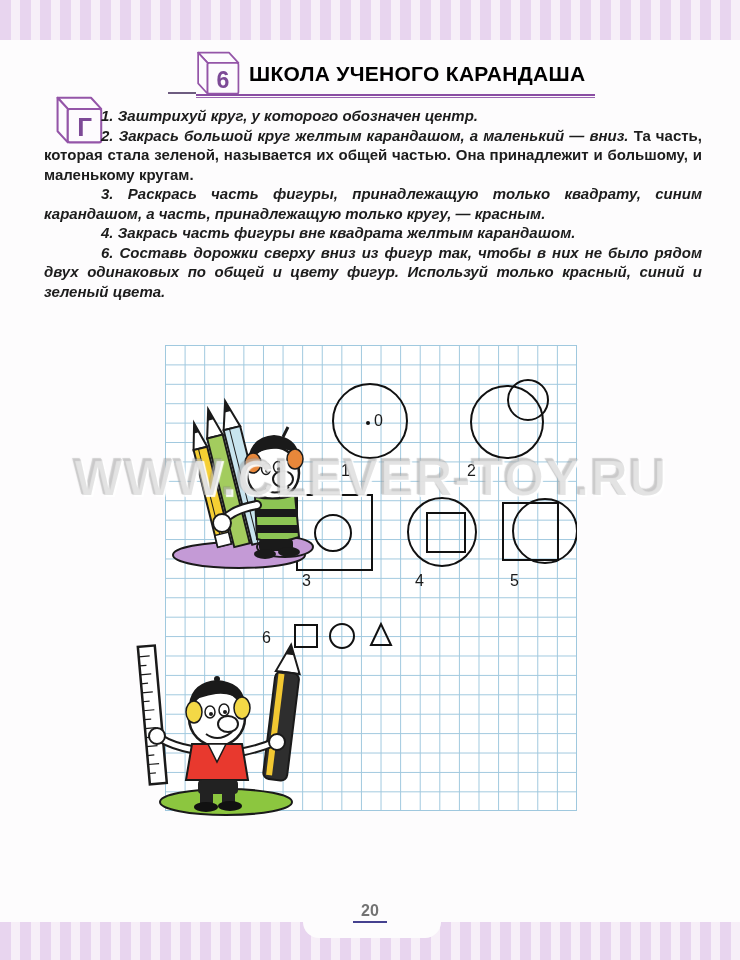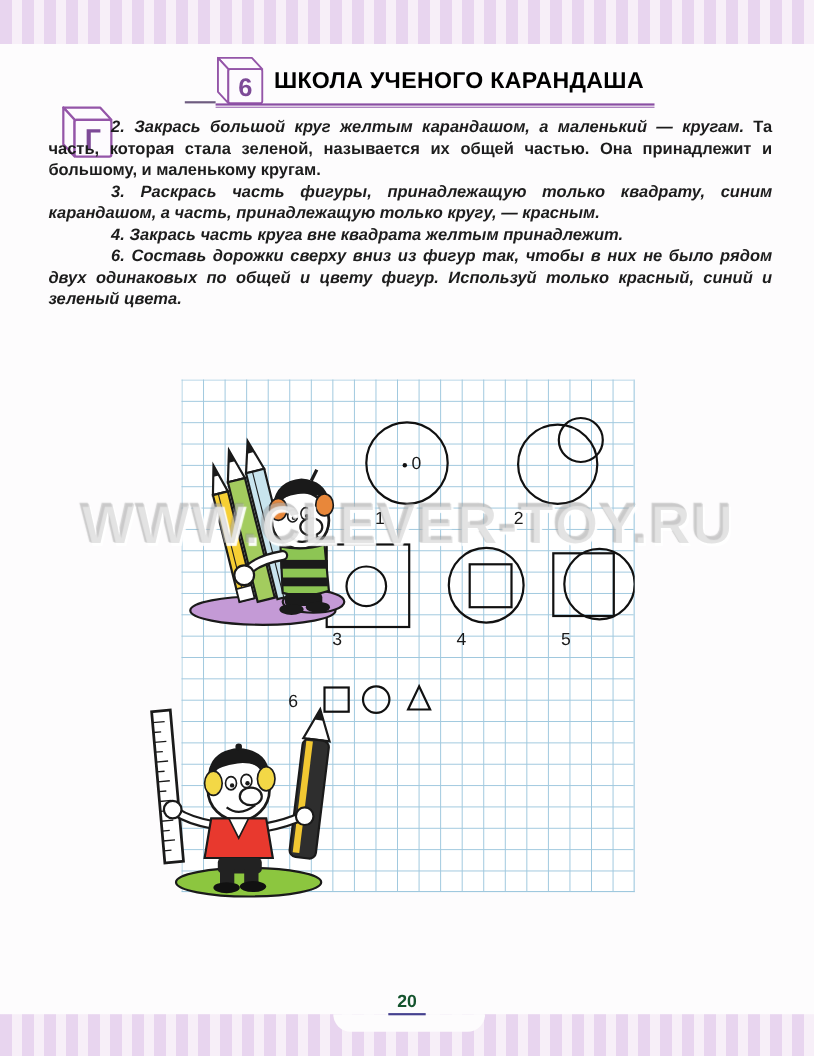--- a/index.html
+++ b/index.html
@@ -15,21 +15,21 @@
     background:repeating-linear-gradient(90deg,#e8d5ef 0 11px,#f7eff8 11px 20px);
   }
   .band-top { top:0; height:40px; }
   .band-bottom { top:922px; height:38px; }
   .page-num-notch {
     position:absolute; left:303px; top:922px; width:138px; height:16px;
     background:#fdfcfd; border-radius:0 0 18px 18px; z-index:2;
   }
   .page-num-wrap { position:absolute; left:0; right:0; top:902px; text-align:center; z-index:3; }
   .page-num {
-    display:inline-block; font-size:16px; font-weight:bold; color:#14532d;
+    display:inline-block; font-size:16px; font-weight:bold; color:#737373;
     border-bottom:2px solid #45418f; padding:0 8px 1px 8px;
   }
 
   
   .hdr-line { position:absolute; left:168px; top:92px; width:28px; height:2px; background:#6e5c80; }
   .hdr-cube { position:absolute; left:193px; top:50px; width:48px; height:48px; }
   .page-title {
     position:absolute; left:249px; top:62px;
     font-size:21px; font-weight:bold; color:#000000; letter-spacing:0.3px; white-space:nowrap;
   }
@@ -99,23 +99,24 @@
   <svg class="side-cube" viewBox="0 0 56 56">
     <g fill="#fdfbfe" stroke="#9455a8" stroke-width="2.2" stroke-linejoin="round">
       <polygon points="17,15 6,3 42,3 53,15"></polygon>
       <polygon points="17,15 6,3 6,39 17,51"></polygon>
       <rect x="17" y="15" width="36" height="36" rx="2"></rect>
     </g>
     <text class="cube-glyph" x="35" y="44" font-size="28" text-anchor="middle">Г</text>
   </svg>
 
   <div class="tasks">
-    <p><span class="t-it">2. </span><span class="t-it">Закрась большой круг желтым карандашом, а маленький — кругам.</span><span> Та часть, которая стала зеленой, называется их общей частью. Она принадлежит и большому, и маленькому кругам.</span></p>
+    <p><span class="t-it">1. </span><span class="t-it">Заштрихуй круг, у которого обозначен центр.</span><span></span></p>
+    <p><span class="t-it">2. </span><span class="t-it">Закрась большой круг желтым карандашом, а маленький — вниз.</span><span> Та часть, которая стала зеленой, называется их общей частью. Она принадлежит и большому, и маленькому кругам.</span></p>
     <p><span class="t-it">3. </span><span class="t-it">Раскрась часть фигуры, принадлежащую только квадрату, синим карандашом, а часть, принадлежащую только кругу, — красным.</span><span></span></p>
-    <p><span class="t-it">4. </span><span class="t-it">Закрась часть круга вне квадрата желтым принадлежит.</span><span></span></p>
+    <p><span class="t-it">4. </span><span class="t-it">Закрась часть фигуры вне квадрата желтым карандашом.</span><span></span></p>
     <p><span class="t-it">6. </span><span class="t-it">Составь дорожки сверху вниз из фигур так, чтобы в них не было рядом двух одинаковых по общей и цвету фигур. Используй только красный, синий и зеленый цвета.</span><span></span></p>
   </div>
 
   <div class="grid-paper">
     <svg class="figures-svg" viewBox="0 0 412 466">
       <g fill="none" stroke="#111" stroke-width="2">
 
         <g>
           <circle cx="205" cy="76" r="37"></circle>
           <circle cx="203" cy="78" r="2" fill="#111" stroke="none"></circle>

